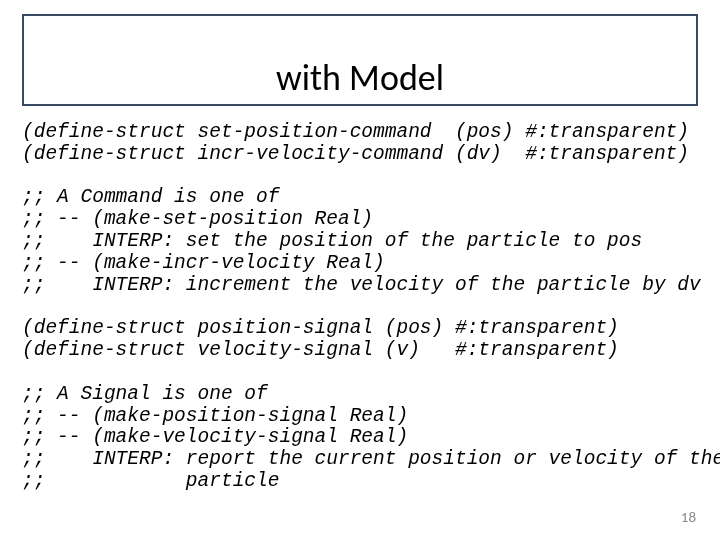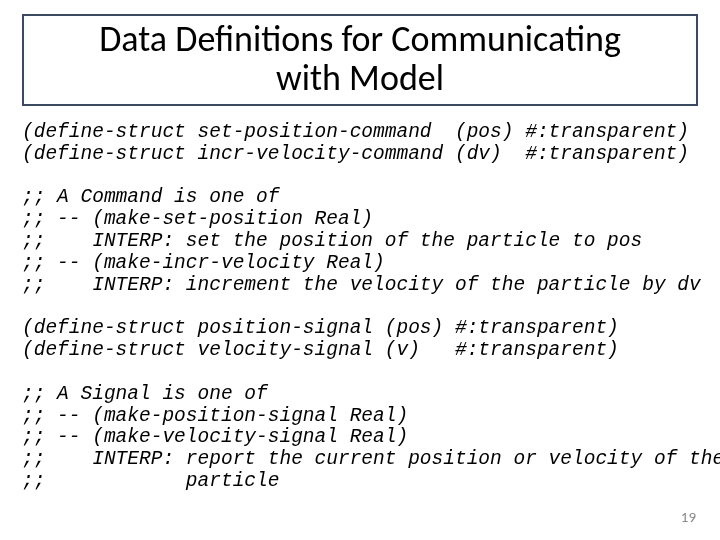--- a/index.html
+++ b/index.html
@@ -45,21 +45,21 @@
     font-size: 15px;
     color: #8a8a8a;
   }
 </style>
 </head>
 <body>
 
 <div class="slide">
   <div class="title-box">
     <h1>
-      <span>Data Definitions for Communicating</span><br>
+      <br>
       <span>with Model</span>
     </h1>
   </div>
 
   <div class="code">(define-struct set-position-command  (pos) #:transparent)
 (define-struct incr-velocity-command (dv)  #:transparent)
 
 ;; A Command is one of
 ;; -- (make-set-position Real)
 ;;    INTERP: set the position of the particle to pos
@@ -68,14 +68,14 @@
 
 (define-struct position-signal (pos) #:transparent)
 (define-struct velocity-signal (v)   #:transparent)
 
 ;; A Signal is one of
 ;; -- (make-position-signal Real)
 ;; -- (make-velocity-signal Real)
 ;;    INTERP: report the current position or velocity of the
 ;;            particle</div>
 
-  <div class="pagenum">19</div>
+  <div class="pagenum">18</div>
 </div>
 
 </body></html>

